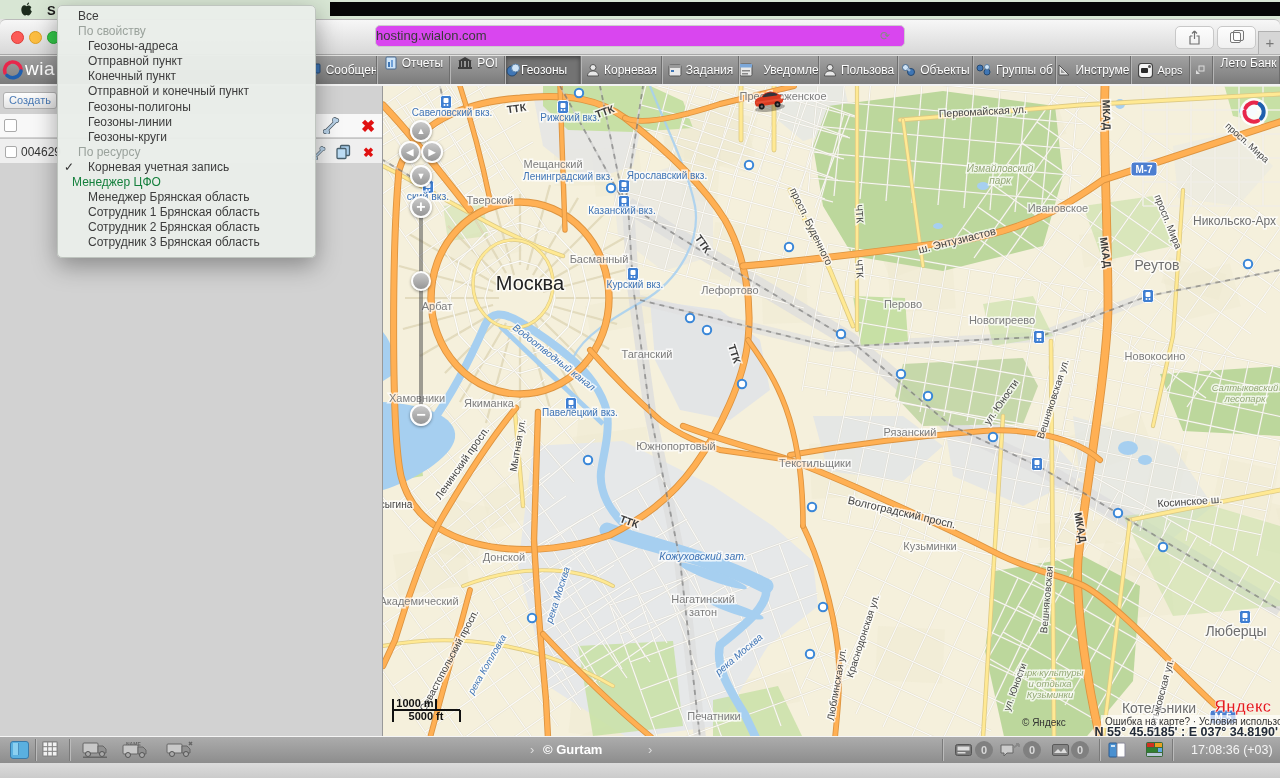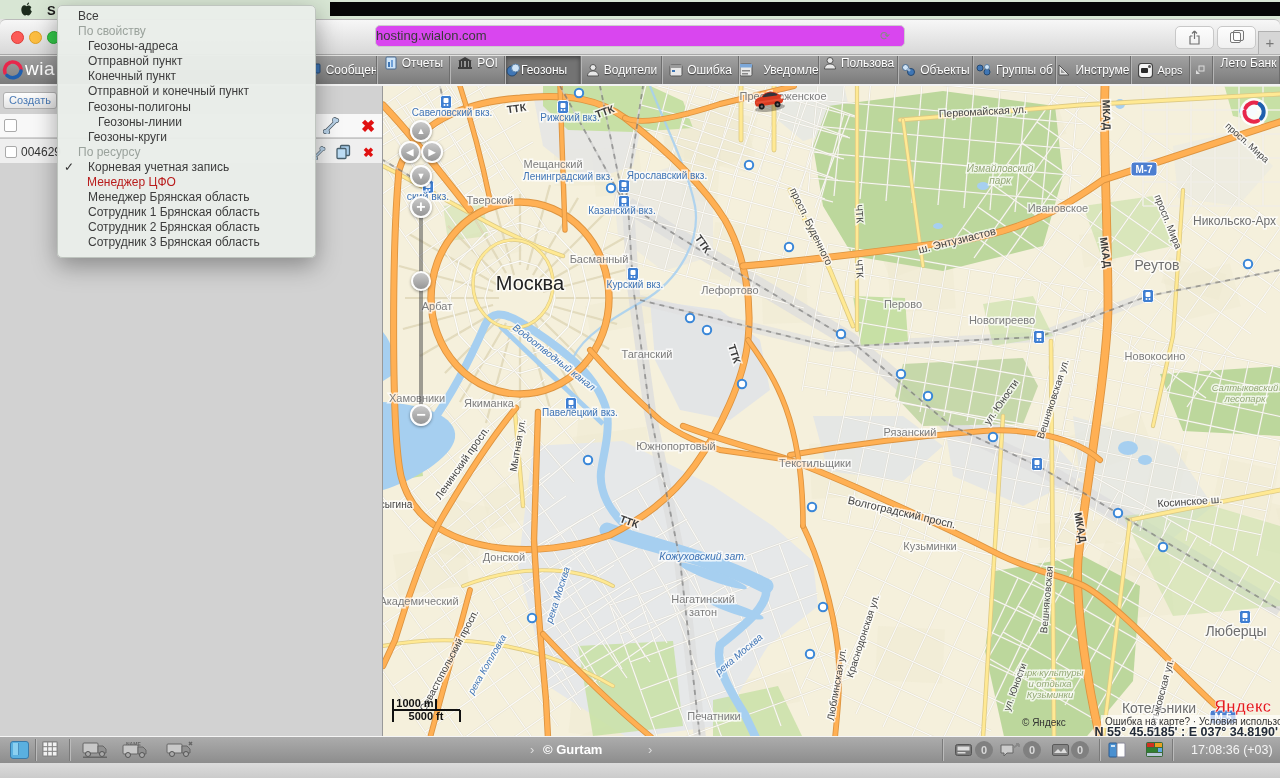--- a/index.html
+++ b/index.html
@@ -82,44 +82,44 @@
       </span>
       <span style="color:#fff;font-size:12px;text-shadow:0 1px 1px rgba(0,0,0,.6)">Геозоны</span>
     </div>
     <div style="position:absolute;left:581px;top:0;width:81px;height:28px;border-left:1px solid #b5b5b5;border-right:1px solid #6e6e6e;box-sizing:border-box;display:flex;align-items:center;justify-content:center;gap:4px;overflow:hidden;white-space:nowrap">
       <span style="flex:0 0 auto;display:inline-flex">
         <svg width="14" height="14" viewBox="0 0 14 14">
           <circle cx="7" cy="4.5" r="3" fill="#e8e8e8" stroke="#555"></circle>
           <path d="M1.5,13 C1.5,9 5,8 7,8 C9,8 12.5,9 12.5,13 Z" fill="#e8e8e8" stroke="#555"></path>
         </svg>
       </span>
-      <span style="color:#fff;font-size:12px;text-shadow:0 1px 1px rgba(0,0,0,.6)">Водители</span>
+      <span style="color:#fff;font-size:12px;text-shadow:0 1px 1px rgba(0,0,0,.6)">Корневая</span>
     </div>
     <div style="position:absolute;left:662px;top:0;width:77px;height:28px;border-left:1px solid #b5b5b5;border-right:1px solid #6e6e6e;box-sizing:border-box;display:flex;align-items:center;justify-content:center;gap:4px;overflow:hidden;white-space:nowrap">
       <span style="flex:0 0 auto;display:inline-flex">
         <svg width="14" height="14" viewBox="0 0 14 14">
           <rect x="1" y="2" width="12" height="11" rx="1.5" fill="#e8e8e8" stroke="#555"></rect>
           <rect x="1" y="2" width="12" height="3" fill="#9a9a9a"></rect>
           <rect x="3" y="7" width="3" height="2" fill="#3f76b5"></rect>
         </svg>
       </span>
-      <span style="color:#fff;font-size:12px;text-shadow:0 1px 1px rgba(0,0,0,.6)">Ошибка</span>
+      <span style="color:#fff;font-size:12px;text-shadow:0 1px 1px rgba(0,0,0,.6)">Задания</span>
     </div>
     <div style="position:absolute;left:739px;top:0;width:80px;height:28px;border-left:1px solid #b5b5b5;border-right:1px solid #6e6e6e;box-sizing:border-box;display:flex;align-items:center;justify-content:center;gap:10px;overflow:hidden;white-space:nowrap">
       <span style="flex:0 0 auto;display:inline-flex">
         <svg width="14" height="14" viewBox="0 0 14 14">
           <rect x="1" y="1" width="12" height="12" rx="1.5" fill="#e8e8e8" stroke="#555"></rect>
           <rect x="1" y="1" width="12" height="3.5" fill="#7ca7d8"></rect>
           <rect x="3" y="7" width="8" height="1.5" fill="#888"></rect>
           <rect x="3" y="10" width="6" height="1.5" fill="#888"></rect>
         </svg>
       </span>
       <span style="color:#fff;font-size:12px;text-shadow:0 1px 1px rgba(0,0,0,.6)">Уведомле</span>
     </div>
-    <div style="position:absolute;left:819px;top:0;width:79px;height:28px;border-left:1px solid #b5b5b5;border-right:1px solid #6e6e6e;box-sizing:border-box;display:flex;justify-content:center;gap:4px;overflow:hidden;white-space:nowrap">
+    <div style="position:absolute;left:819px;top:0;width:79px;height:28px;border-left:1px solid #b5b5b5;border-right:1px solid #6e6e6e;box-sizing:border-box;display:flex;align-items:center;justify-content:center;gap:4px;overflow:hidden;white-space:nowrap">
       <span style="flex:0 0 auto;display:inline-flex">
         <svg width="14" height="14" viewBox="0 0 14 14">
           <circle cx="7" cy="4.5" r="3" fill="#e8e8e8" stroke="#555"></circle>
           <path d="M1.5,13 C1.5,9 5,8 7,8 C9,8 12.5,9 12.5,13 Z" fill="#e8e8e8" stroke="#555"></path>
         </svg>
       </span>
       <span style="color:#fff;font-size:12px;text-shadow:0 1px 1px rgba(0,0,0,.6)">Пользова</span>
     </div>
     <div style="position:absolute;left:898px;top:0;width:75px;height:28px;border-left:1px solid #b5b5b5;border-right:1px solid #6e6e6e;box-sizing:border-box;display:flex;align-items:center;justify-content:center;gap:4px;overflow:hidden;white-space:nowrap">
       <span style="flex:0 0 auto;display:inline-flex">
@@ -1294,21 +1294,21 @@
 <div class="abs" style="left:0;top:763px;width:1280px;height:15px;background:linear-gradient(#dcdcdc,#cbcbcb)"></div>
 
 <div class="abs" style="left:57px;top:5px;width:257px;height:248px;background:rgba(233,237,233,0.97);border:1px solid #bfc5bf;border-radius:5px;box-shadow:0 8px 24px rgba(0,0,0,.35);padding-top:3px">
 <div style="position:relative;height:15.1px;line-height:15.2px;padding-left:20px;color:#3c3c3c;font-size:12px;white-space:nowrap">Все</div>
     <div style="position:relative;height:15.1px;line-height:15.2px;padding-left:20px;color:#9aa29c;font-size:12px;white-space:nowrap">По свойству</div>
     <div style="position:relative;height:15.1px;line-height:15.2px;padding-left:30px;color:#3c3c3c;font-size:12px;white-space:nowrap">Геозоны-адреса</div>
     <div style="position:relative;height:15.1px;line-height:15.2px;padding-left:30px;color:#3c3c3c;font-size:12px;white-space:nowrap">Отправной пункт</div>
     <div style="position:relative;height:15.1px;line-height:15.2px;padding-left:30px;color:#3c3c3c;font-size:12px;white-space:nowrap">Конечный пункт</div>
     <div style="position:relative;height:15.1px;line-height:15.2px;padding-left:30px;color:#3c3c3c;font-size:12px;white-space:nowrap">Отправной и конечный пункт</div>
     <div style="position:relative;height:15.1px;line-height:15.2px;padding-left:30px;color:#3c3c3c;font-size:12px;white-space:nowrap">Геозоны-полигоны</div>
-    <div style="position:relative;height:15.1px;line-height:15.2px;padding-left:40px;color:#3c3c3c;font-size:12px;white-space:nowrap">Геозоны-линии</div>
+    <div style="position:relative;height:15.1px;line-height:15.2px;padding-left:30px;color:#3c3c3c;font-size:12px;white-space:nowrap">Геозоны-линии</div>
     <div style="position:relative;height:15.1px;line-height:15.2px;padding-left:30px;color:#3c3c3c;font-size:12px;white-space:nowrap">Геозоны-круги</div>
     <div style="position:relative;height:15.1px;line-height:15.2px;padding-left:20px;color:#9aa29c;font-size:12px;white-space:nowrap">По ресурсу</div>
     <div style="position:relative;height:15.1px;line-height:15.2px;padding-left:30px;color:#3c3c3c;font-size:12px;white-space:nowrap"><span style="position:absolute;left:6px;font-size:12px;color:#333">✓</span>Корневая учетная запись</div>
-    <div style="position:relative;height:15.1px;line-height:15.2px;padding-left:29px;color:#b91c1c;font-size:12px;white-space:nowrap">Менеджер ЦФО</div>
+    <div style="position:relative;height:15.1px;line-height:15.2px;padding-left:14px;color:#15803d;font-size:12px;white-space:nowrap">Менеджер ЦФО</div>
     <div style="position:relative;height:15.1px;line-height:15.2px;padding-left:30px;color:#3c3c3c;font-size:12px;white-space:nowrap">Менеджер Брянская область</div>
     <div style="position:relative;height:15.1px;line-height:15.2px;padding-left:30px;color:#3c3c3c;font-size:12px;white-space:nowrap">Сотрудник 1 Брянская область</div>
     <div style="position:relative;height:15.1px;line-height:15.2px;padding-left:30px;color:#3c3c3c;font-size:12px;white-space:nowrap">Сотрудник 2 Брянская область</div>
     <div style="position:relative;height:15.1px;line-height:15.2px;padding-left:30px;color:#3c3c3c;font-size:12px;white-space:nowrap">Сотрудник 3 Брянская область</div>
 </div>
 </body></html>

